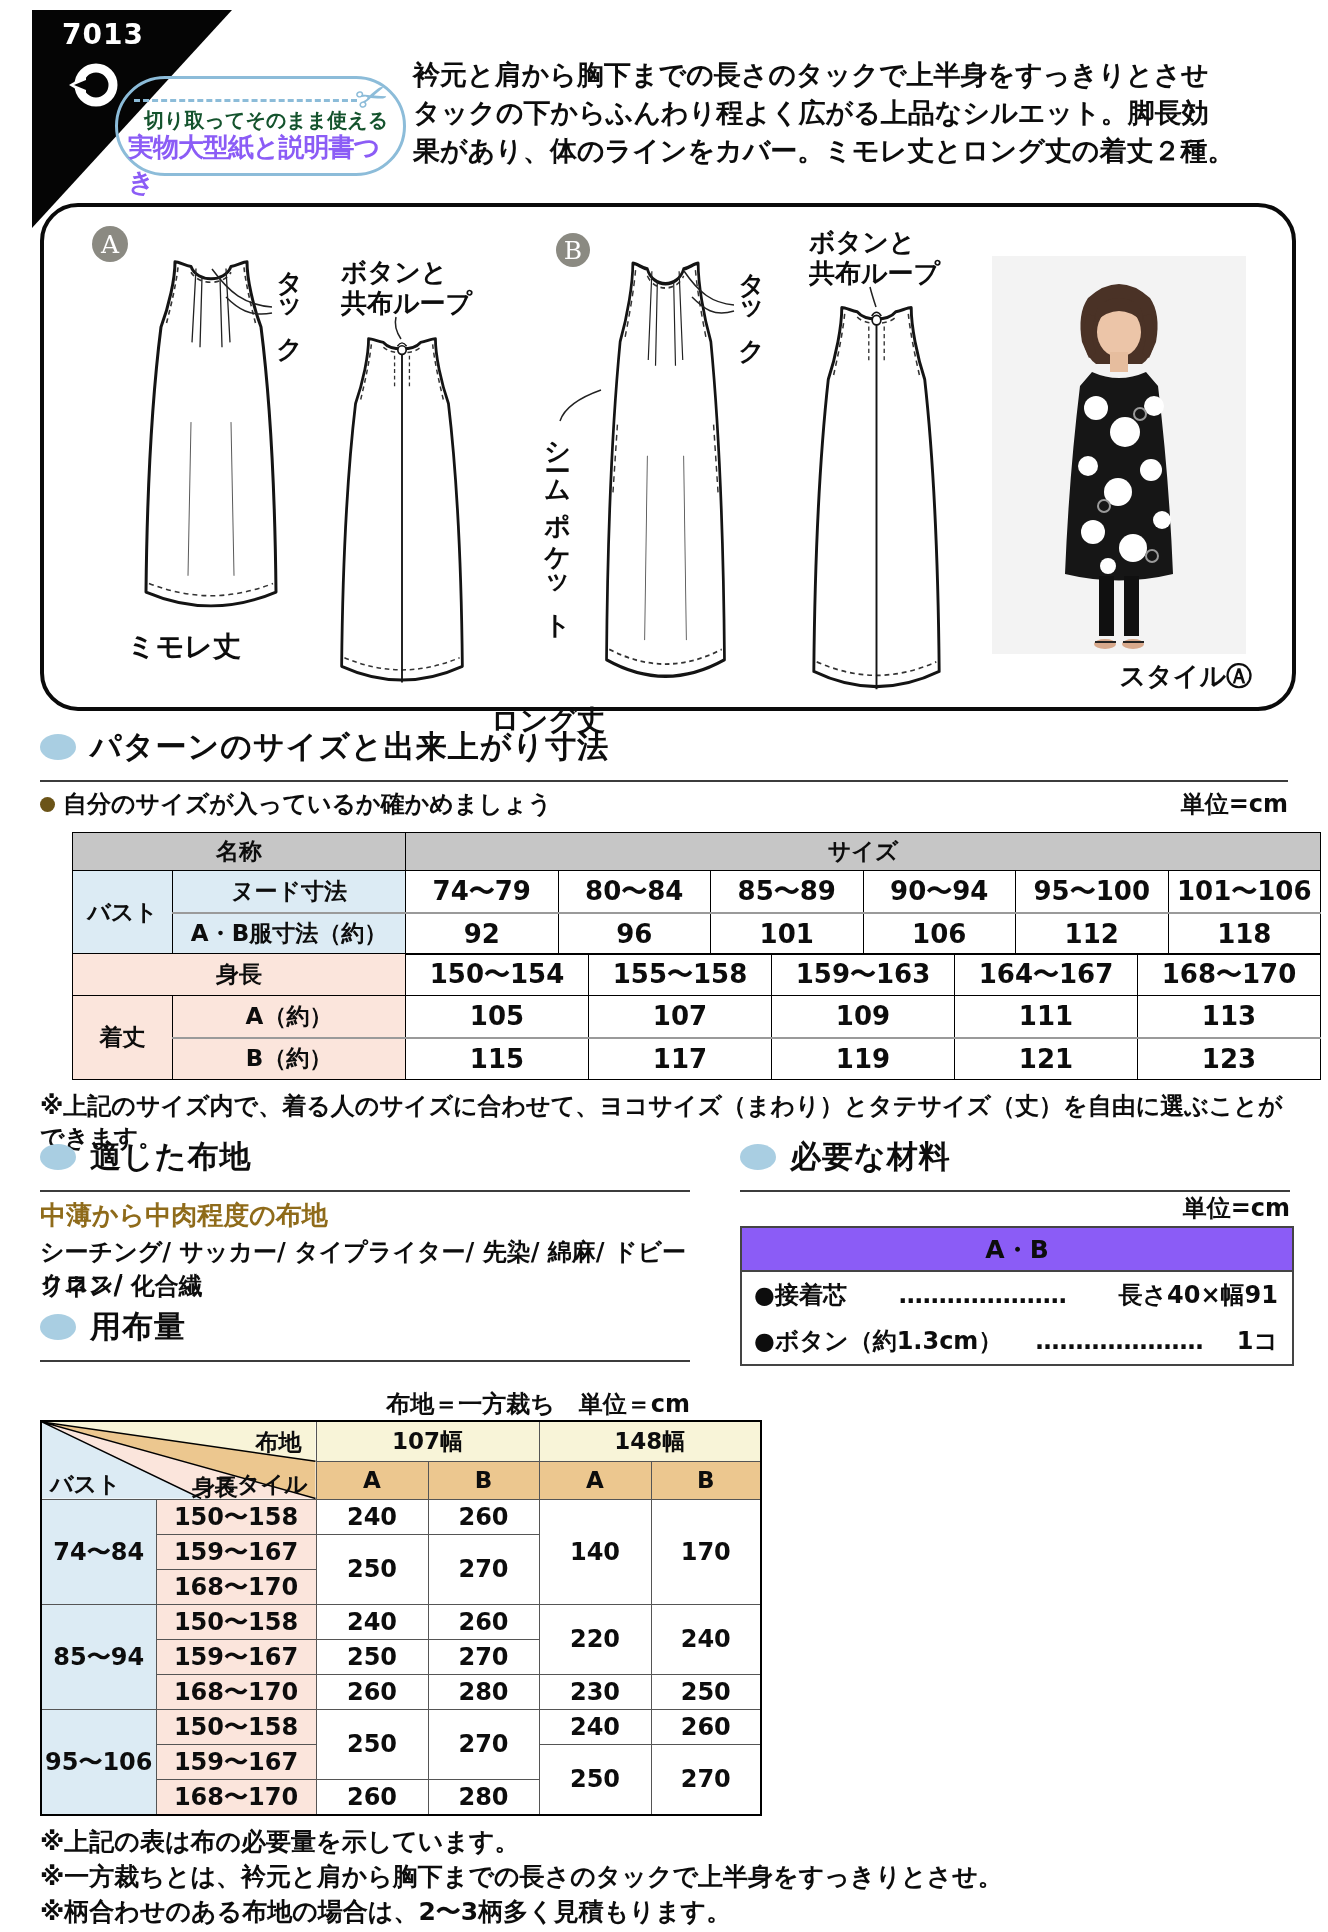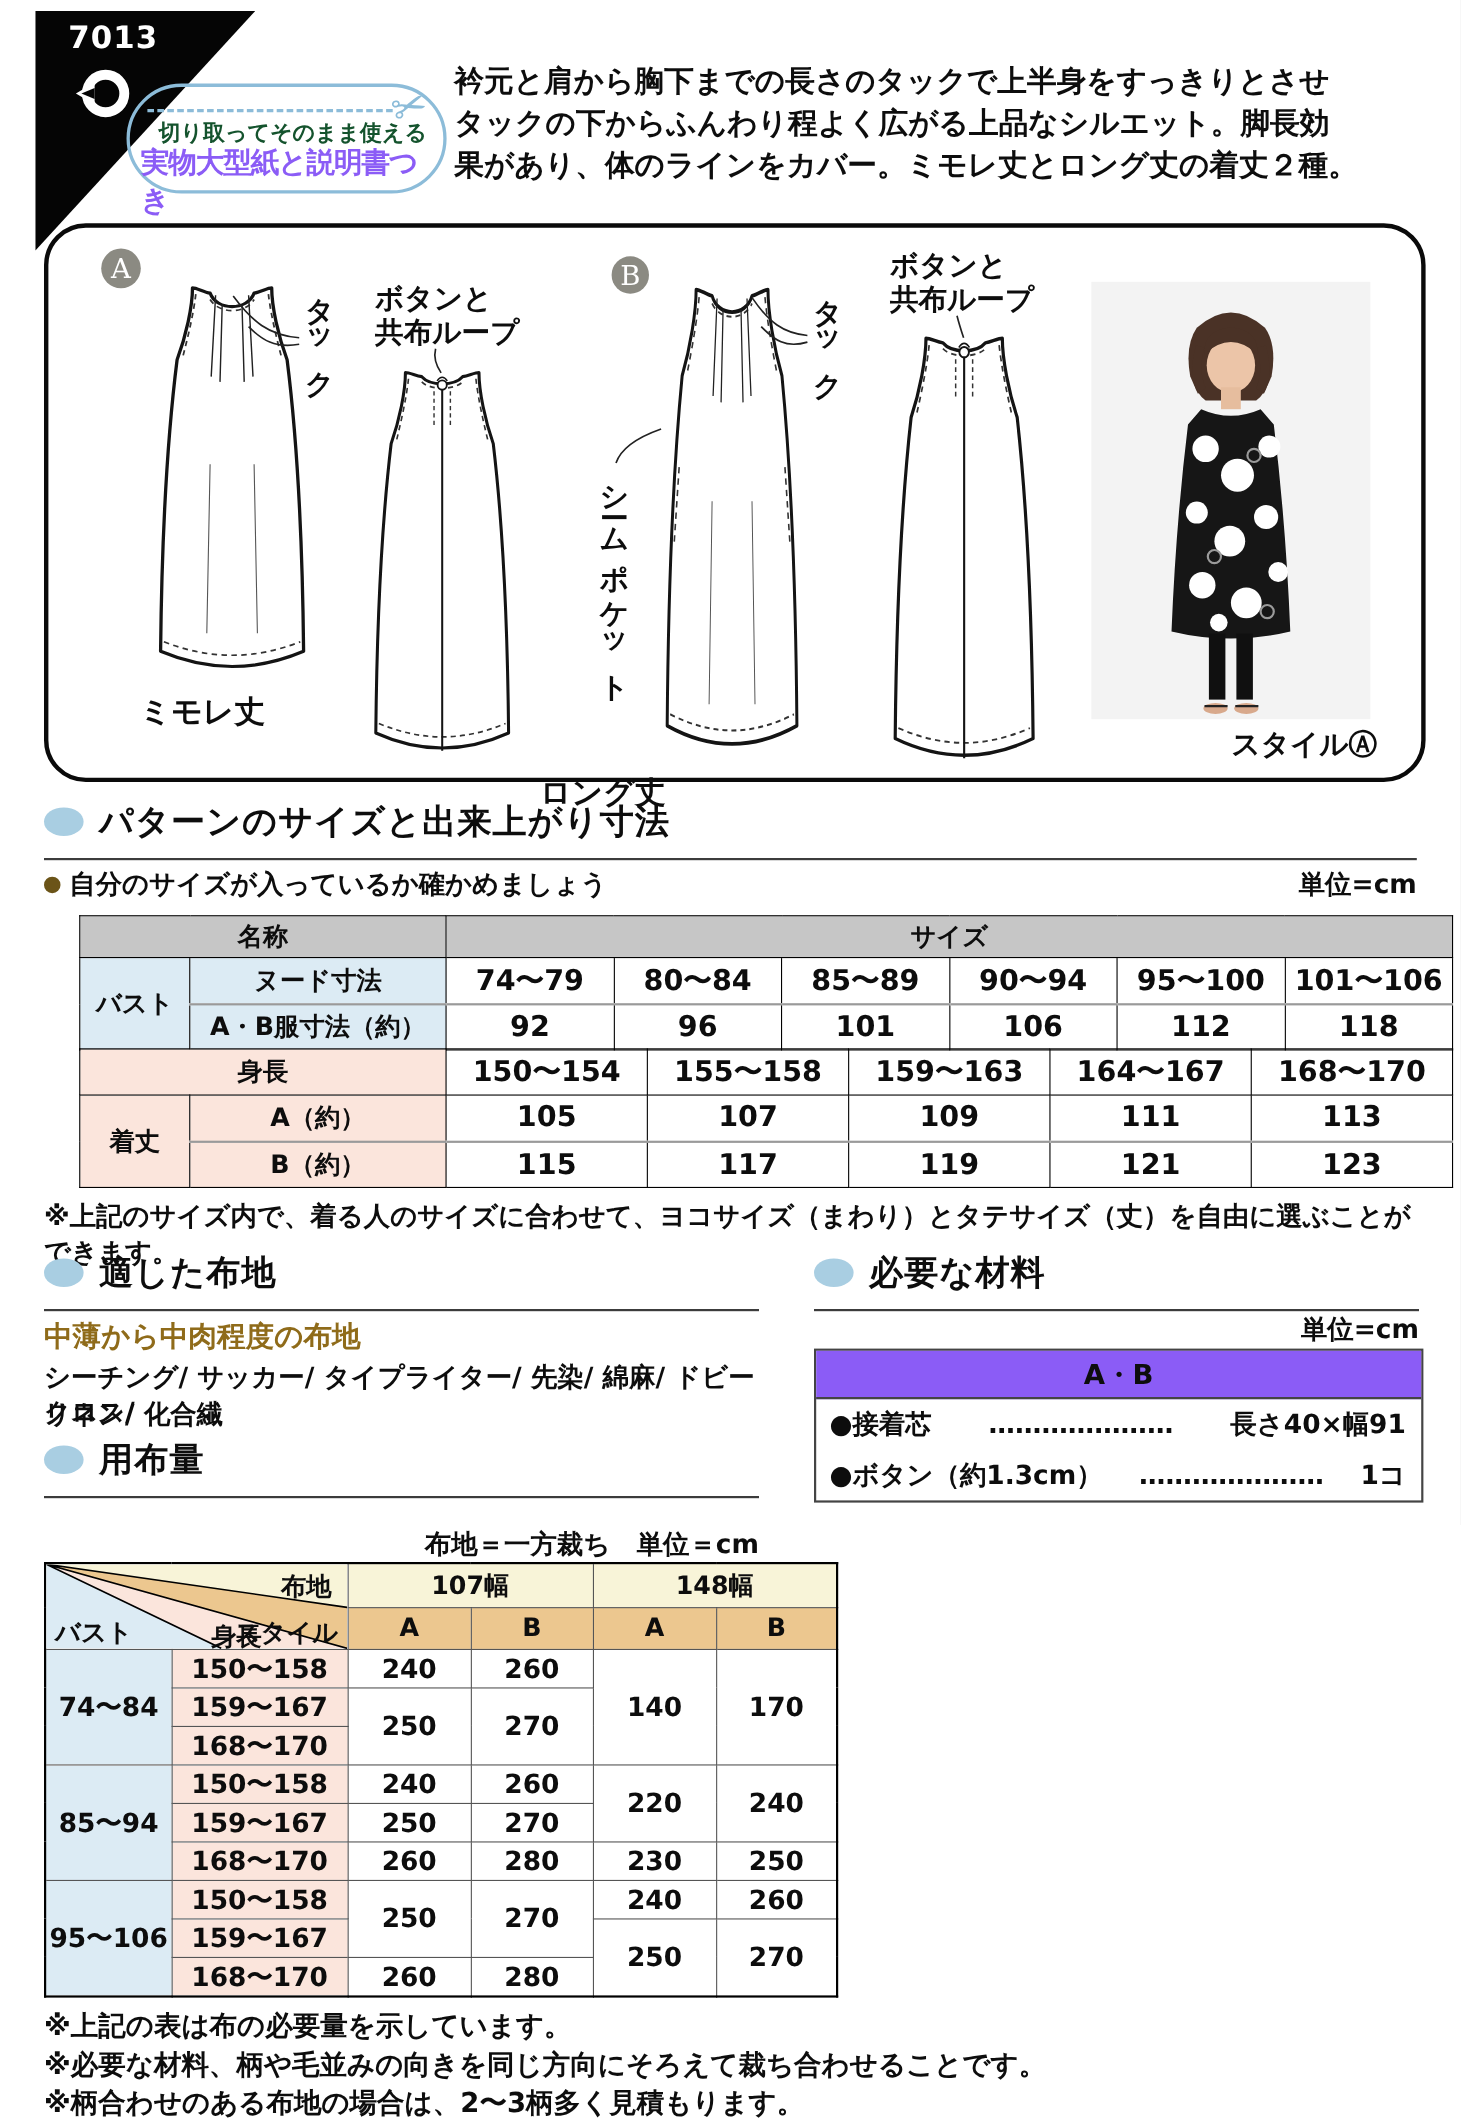--- a/index.html
+++ b/index.html
@@ -395,17 +395,17 @@
     <tr style="height:34px">
       <td class="pink num">168〜170</td>
       <td class="num">260</td>
       <td class="num">280</td>
     </tr>
   </tbody>
     </table>
 
   <div class="foot">
     <div>※上記の表は布の必要量を示しています。</div>
-    <div>※必要な材料、柄や毛並みの向きを同じ方向にそろえて裁ち合わせることです。</div>
+    <div>※一方裁ちとは、衿元と肩から胸下までの長さのタックで上半身をすっきりとさせ。</div>
     <div>※柄合わせのある布地の場合は、2〜3柄多く見積もります。</div>
   </div>
 
 </div>
 
 </body></html>

